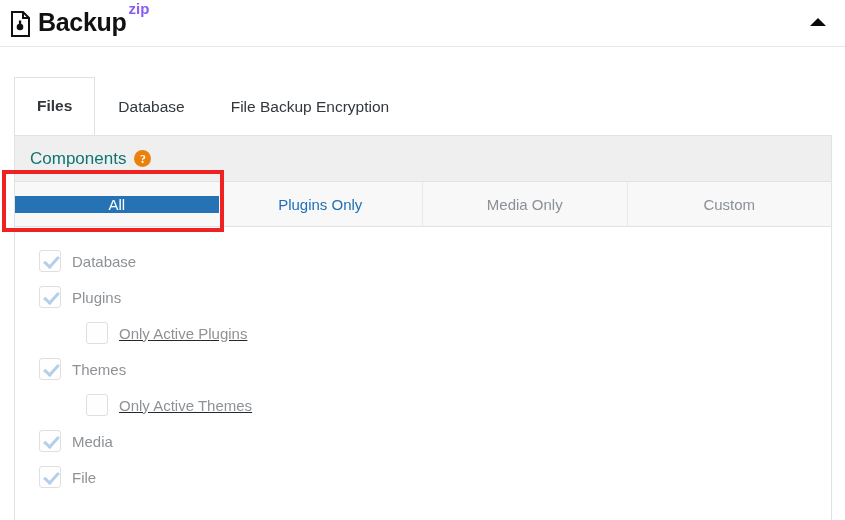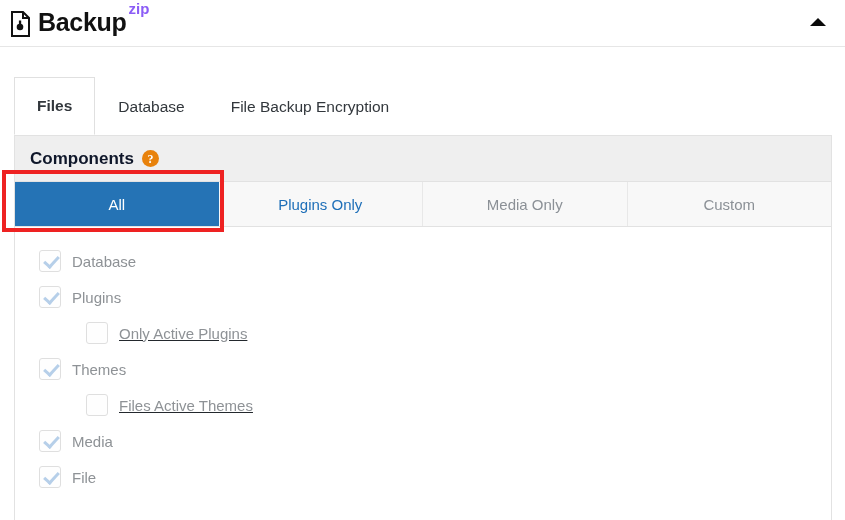--- a/index.html
+++ b/index.html
@@ -124,22 +124,22 @@
     background: #efefef;
     border-bottom: 1px solid #e2e2e2;
     height: 46px;
     box-sizing: border-box;
     display: flex;
     align-items: center;
     padding-left: 15px;
   }
   .panel-title {
     font-size: 17px;
-    font-weight: bold;
-    color: #0f172a;
+    font-weight: normal;
+    color: #0f766e;
   }
   .help-icon {
     width: 17px;
     height: 17px;
     border-radius: 50%;
     background: #e8820c;
     color: #ffffff;
     font-size: 12px;
     font-weight: bold;
     display: inline-flex;
@@ -174,20 +174,21 @@
     background: #2573b5;
     color: #ffffff;
     border-right: none;
   }
 
   
   .seg-wrap-highlight {
     position: relative;
     flex: 1 1 0;
     display: flex;
+    align-items: center;
   }
   .seg-wrap-highlight .segment { flex: 1 1 0; }
   .red-box {
     position: absolute;
     left: -13px;
     top: -12px;
     right: -5px;
     bottom: -6px;
     border: 4px solid #ee2222;
     box-sizing: border-box;
@@ -304,21 +305,21 @@
     <div class="check-row indented">
       <span class="cbox"></span>
       <span class="check-label">Only Active Plugins</span>
     </div>
     <div class="check-row">
       <span class="cbox checked"></span>
       <span class="check-label">Themes</span>
     </div>
     <div class="check-row indented">
       <span class="cbox"></span>
-      <span class="check-label">Files Active Themes</span>
+      <span class="check-label">Only Active Themes</span>
     </div>
     <div class="check-row">
       <span class="cbox checked"></span>
       <span class="check-label">Media</span>
     </div>
     <div class="check-row">
       <span class="cbox checked"></span>
       <span class="check-label">File</span>
     </div>
   </div>

